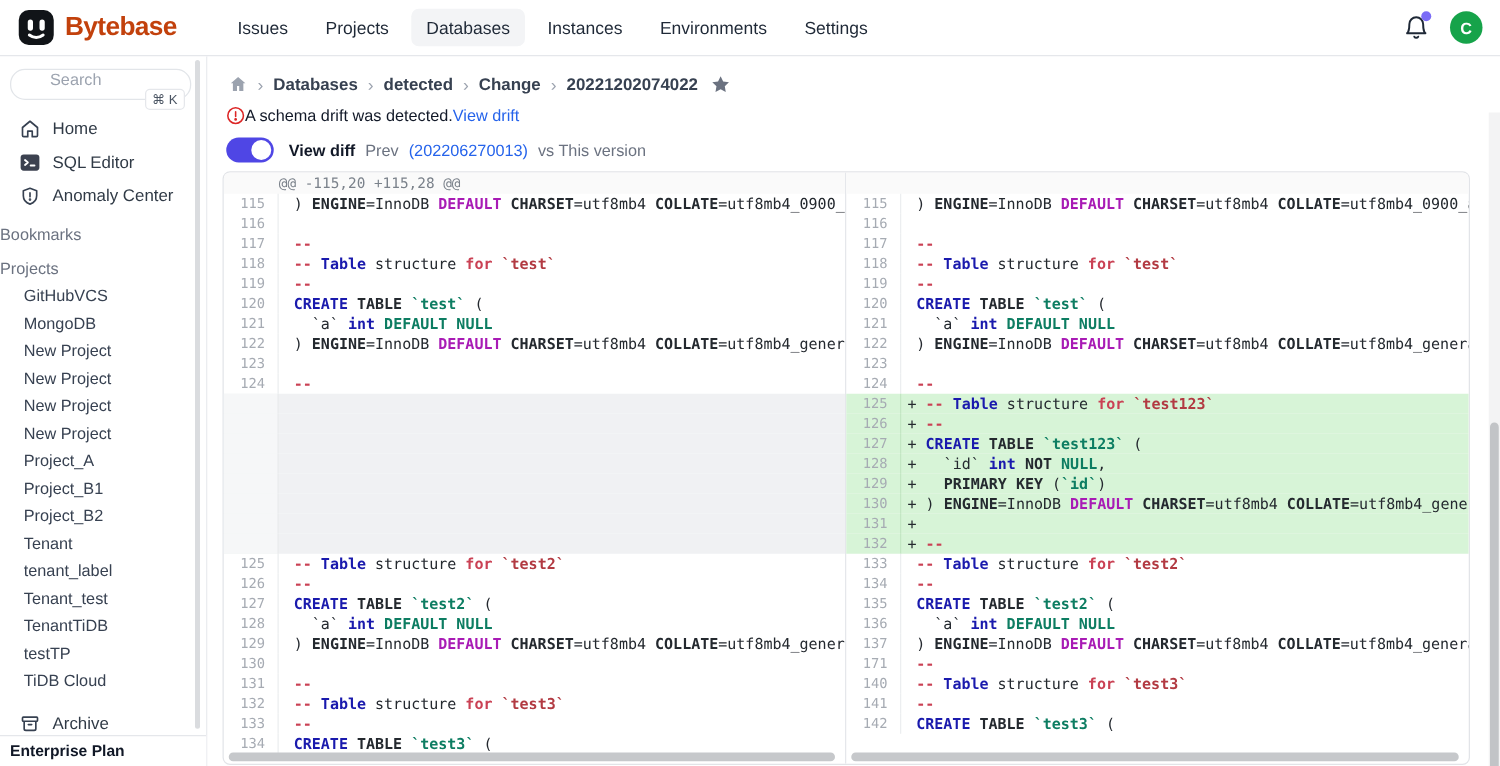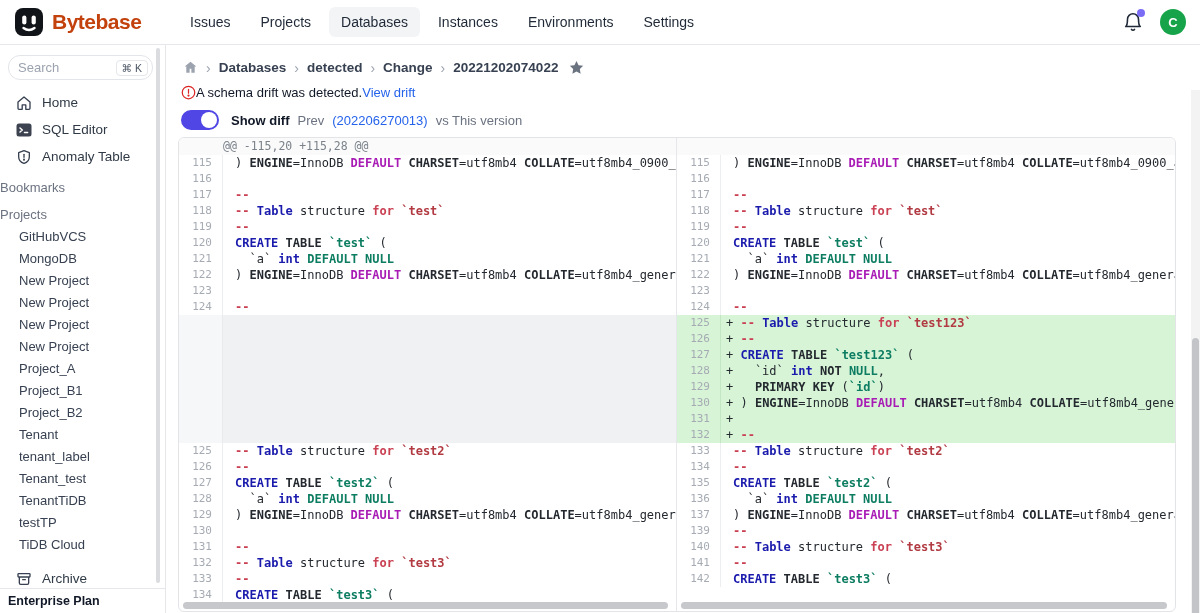--- a/index.html
+++ b/index.html
@@ -16,21 +16,21 @@
   .topnav-item.active { background:#f3f4f6; }
   .topbar-right { margin-left:auto; display:flex; align-items:center; gap:16px; padding-right:14px; }
   .bell-wrap { position:relative; width:22px; height:22px; cursor:pointer; }
   .bell-dot { position:absolute; right:-1px; top:-2px; width:8px; height:8px; border-radius:50%; background:#7b6cf6; }
   .avatar { width:26px; height:26px; border-radius:50%; background:#16a34a; color:#fff;
     font-size:13px; font-weight:700; display:flex; align-items:center; justify-content:center; cursor:pointer; }
 
   
   .sidebar { position:absolute; left:0; top:45px; width:166px; bottom:0; border-right:1px solid #e5e7eb; background:#fff; }
   .search-box { position:relative; margin:10px 12px 0 8px; height:25px; border:1px solid #e2e5e9; border-radius:12px;
-    display:flex; align-items:center; background:#fff; }
+    display:flex; align-items:center; background:#fff;flex-direction:column; }
   .search-box input { border:0; outline:0; width:90px; margin-left:9px; font-size:13px;
     font-family:"Liberation Sans", sans-serif; color:#374151; background:transparent; }
   .search-box input::placeholder { color:#9ca3af; }
   .kbd { margin-left:auto; margin-right:4px; border:1px solid #e5e7eb; border-radius:4px;
     font-size:10.5px; color:#4b5563; padding:1px 5px; background:#fff; }
   .snav { margin-top:9px; }
   .snav-item { display:flex; align-items:center; gap:10px; height:27px; padding-left:16px;
     font-size:13.5px; color:#303a46; cursor:pointer; }
   .s-section { font-size:13px; color:#6b7280; margin-top:9px; height:18px; line-height:18px; }
   .proj-list { margin-top:2px; }
@@ -147,21 +147,21 @@
       <span>SQL Editor</span>
     </div>
     <div class="snav-item">
       <span>
         <svg width="16" height="16" viewBox="0 0 24 24" fill="none" stroke="#374151" stroke-width="2" stroke-linejoin="round">
           <path d="M12 2.5 20 5.5v6c0 5-3.4 8.6-8 10-4.6-1.4-8-5-8-10v-6z"></path>
           <line x1="12" y1="8" x2="12" y2="12.5" stroke-linecap="round"></line>
           <circle cx="12" cy="16" r="0.6" fill="#374151"></circle>
         </svg>
       </span>
-      <span>Anomaly Table</span>
+      <span>Anomaly Center</span>
     </div>
   </div>
 
   <div class="s-section">Bookmarks</div>
   <div class="s-section">Projects</div>
   <div class="proj-list" id="proj-list">
       <div class="proj-item">GitHubVCS</div>
       <div class="proj-item">MongoDB</div>
       <div class="proj-item">New Project</div>
       <div class="proj-item">New Project</div>
@@ -228,21 +228,21 @@
       </svg>
     </span>
     <span class="drift-msg">A schema drift was detected.</span>
     <span class="drift-link">View drift</span>
   </div>
 
   <div class="diffbar">
     <span class="toggle">
         <span class="toggle-knob"></span>
       </span>
-    <span class="toggle-label">Show diff</span>
+    <span class="toggle-label">View diff</span>
     <span class="muted">Prev</span>
     <span class="prev-link">(202206270013)</span>
     <span class="muted">vs This version</span>
   </div>
 
   <div class="diff-wrap">
     <div class="pane left">
       <div id="pane-left">
           <div class="drow head">@@ -115,20 +115,28 @@</div>
           <div class="drow ctx">
@@ -449,21 +449,21 @@
           </div>
           <div class="drow ctx">
             <span class="ln">136</span>
             <div class="code"><span class="tk-p">  `a` </span><span class="tk-kb">int</span><span class="tk-p"> </span><span class="tk-st">DEFAULT NULL</span></div>
           </div>
           <div class="drow ctx">
             <span class="ln">137</span>
             <div class="code"><span class="tk-p">) </span><span class="tk-kd">ENGINE</span><span class="tk-p">=InnoDB </span><span class="tk-pu">DEFAULT</span><span class="tk-p"> </span><span class="tk-kd">CHARSET</span><span class="tk-p">=utf8mb4 </span><span class="tk-kd">COLLATE</span><span class="tk-p">=utf8mb4_general_ci;</span></div>
           </div>
           <div class="drow ctx">
-            <span class="ln">139</span>
+            <span class="ln">171</span>
             <div class="code"><span class="tk-rd">--</span></div>
           </div>
           <div class="drow ctx">
             <span class="ln">140</span>
             <div class="code"><span class="tk-rd">--</span><span class="tk-p"> </span><span class="tk-kb">Table</span><span class="tk-p"> structure </span><span class="tk-rd">for</span><span class="tk-p"> </span><span class="tk-rs">`test3`</span></div>
           </div>
           <div class="drow ctx">
             <span class="ln">141</span>
             <div class="code"><span class="tk-rd">--</span></div>
           </div>

